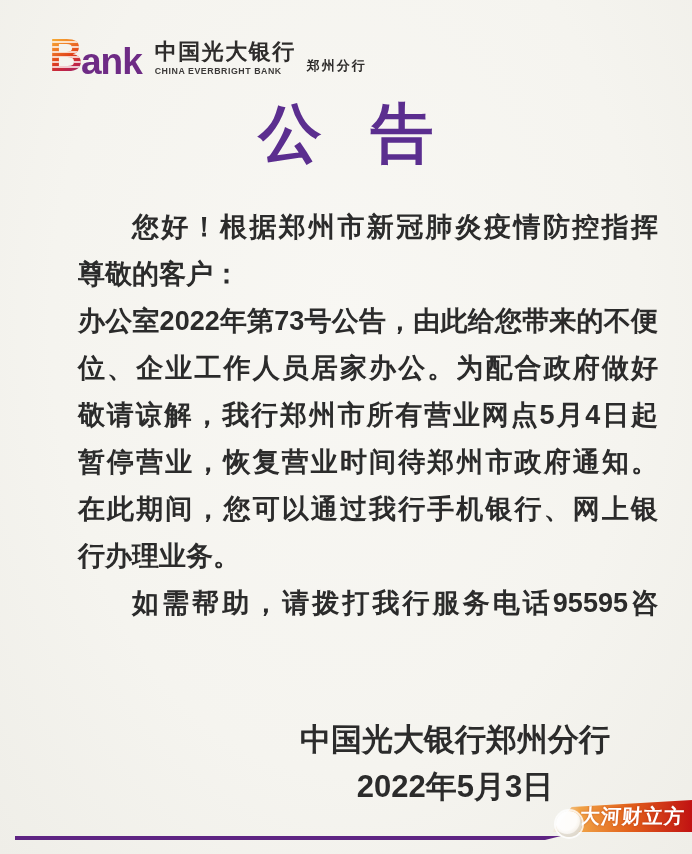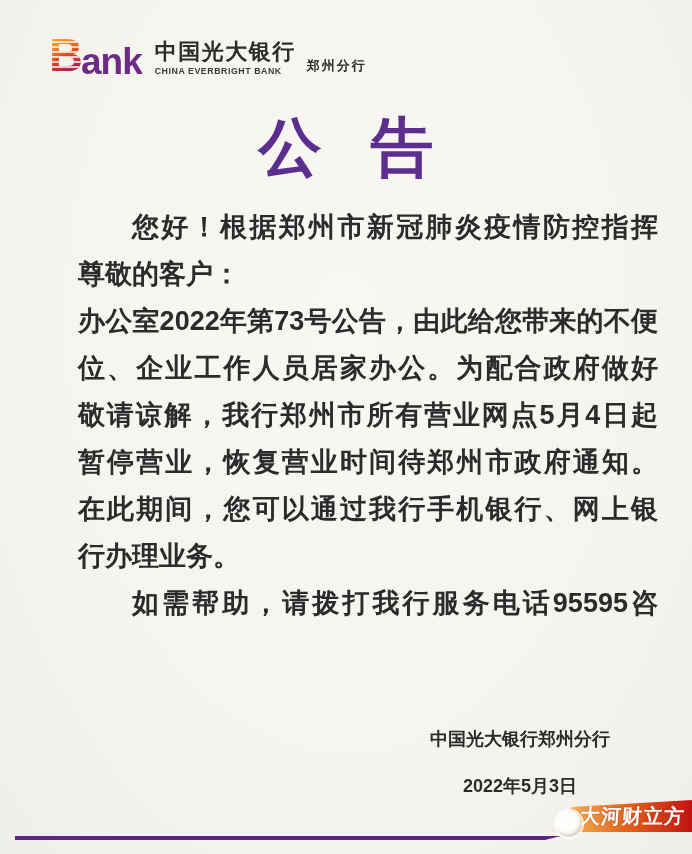--- a/index.html
+++ b/index.html
@@ -31,40 +31,40 @@
     font-size:37px; font-weight:800; color:#6e2b85;
     letter-spacing:-1px; margin-left:-2px; line-height:0.8;
   }
   .logo-names { display:flex; flex-direction:column; margin-left:13px; }
   .logo-cn { font-size:22px; font-weight:700; color:#2e2c2b; letter-spacing:1.5px; line-height:1.1; }
   .logo-en { font-size:8.8px; font-weight:700; color:#3c3a39; letter-spacing:0.55px; margin-top:2px; white-space:nowrap; }
   .logo-branch { font-size:13px; font-weight:600; color:#2e2c2b; margin-left:11px; letter-spacing:2px; padding-bottom:1px; }
 
   
   .title {
-    position:absolute; top:108px; left:0; width:100%;
+    position:absolute; top:94px; left:0; width:100%;
     margin:0; text-align:center;
     font-size:63px; font-weight:800; color:#5b2e8f;
     letter-spacing:0.78em; padding-left:0.78em; box-sizing:border-box;
     line-height:1.25;
   }
 
   
   .body {
     position:absolute; top:204px; left:78px; width:580px;
     font-size:27px; line-height:47px; font-weight:600; color:#2b2b2b;
   }
   .line { text-align:left; }
   .line.fill { text-align:justify; text-align-last:justify; }
   .line.indent { text-indent:2em; }
 
   
   .signature {
     position:absolute; top:716px; right:82px;
-    text-align:center; font-size:18px; font-weight:600;
+    text-align:center; font-size:31px; font-weight:600;
     line-height:47px; color:#2b2b2b;
   }
 
   
   .footer-line {
     position:absolute; top:836px; left:15px; width:546px; height:4px;
     background:#5e2483;
     clip-path:polygon(0 0, 100% 0, calc(100% - 16px) 100%, 0 100%);
   }
   .watermark {

